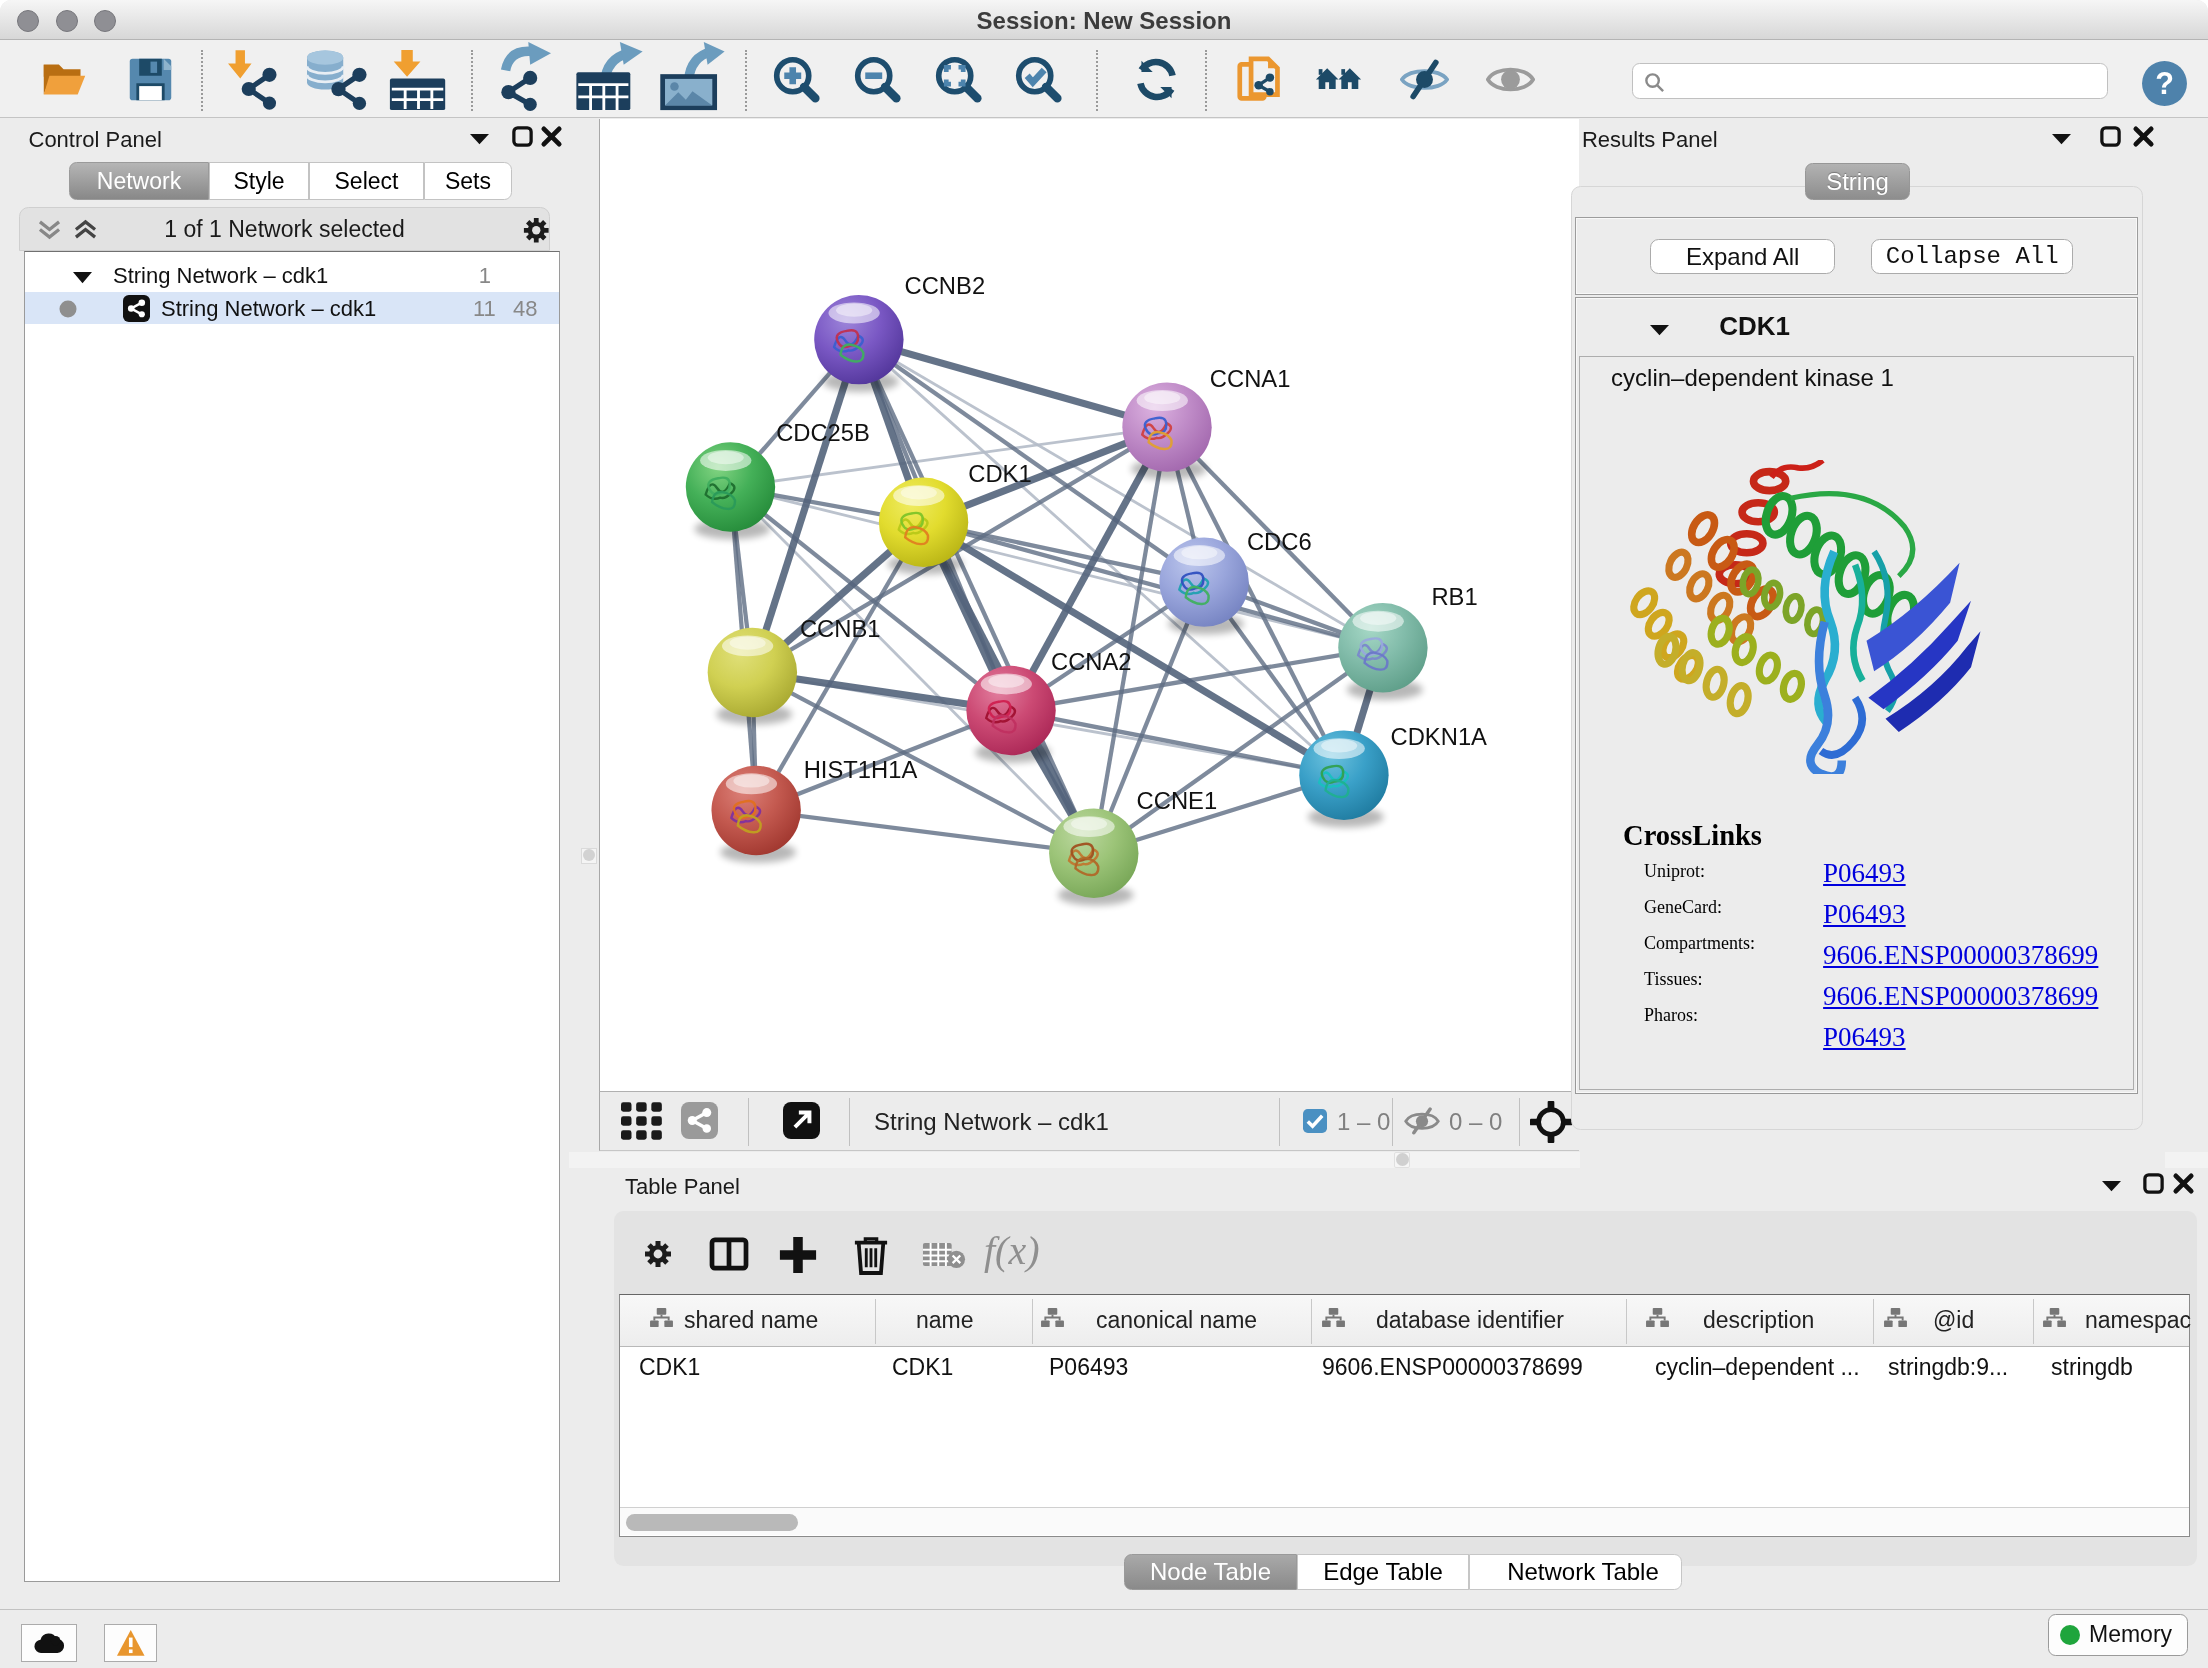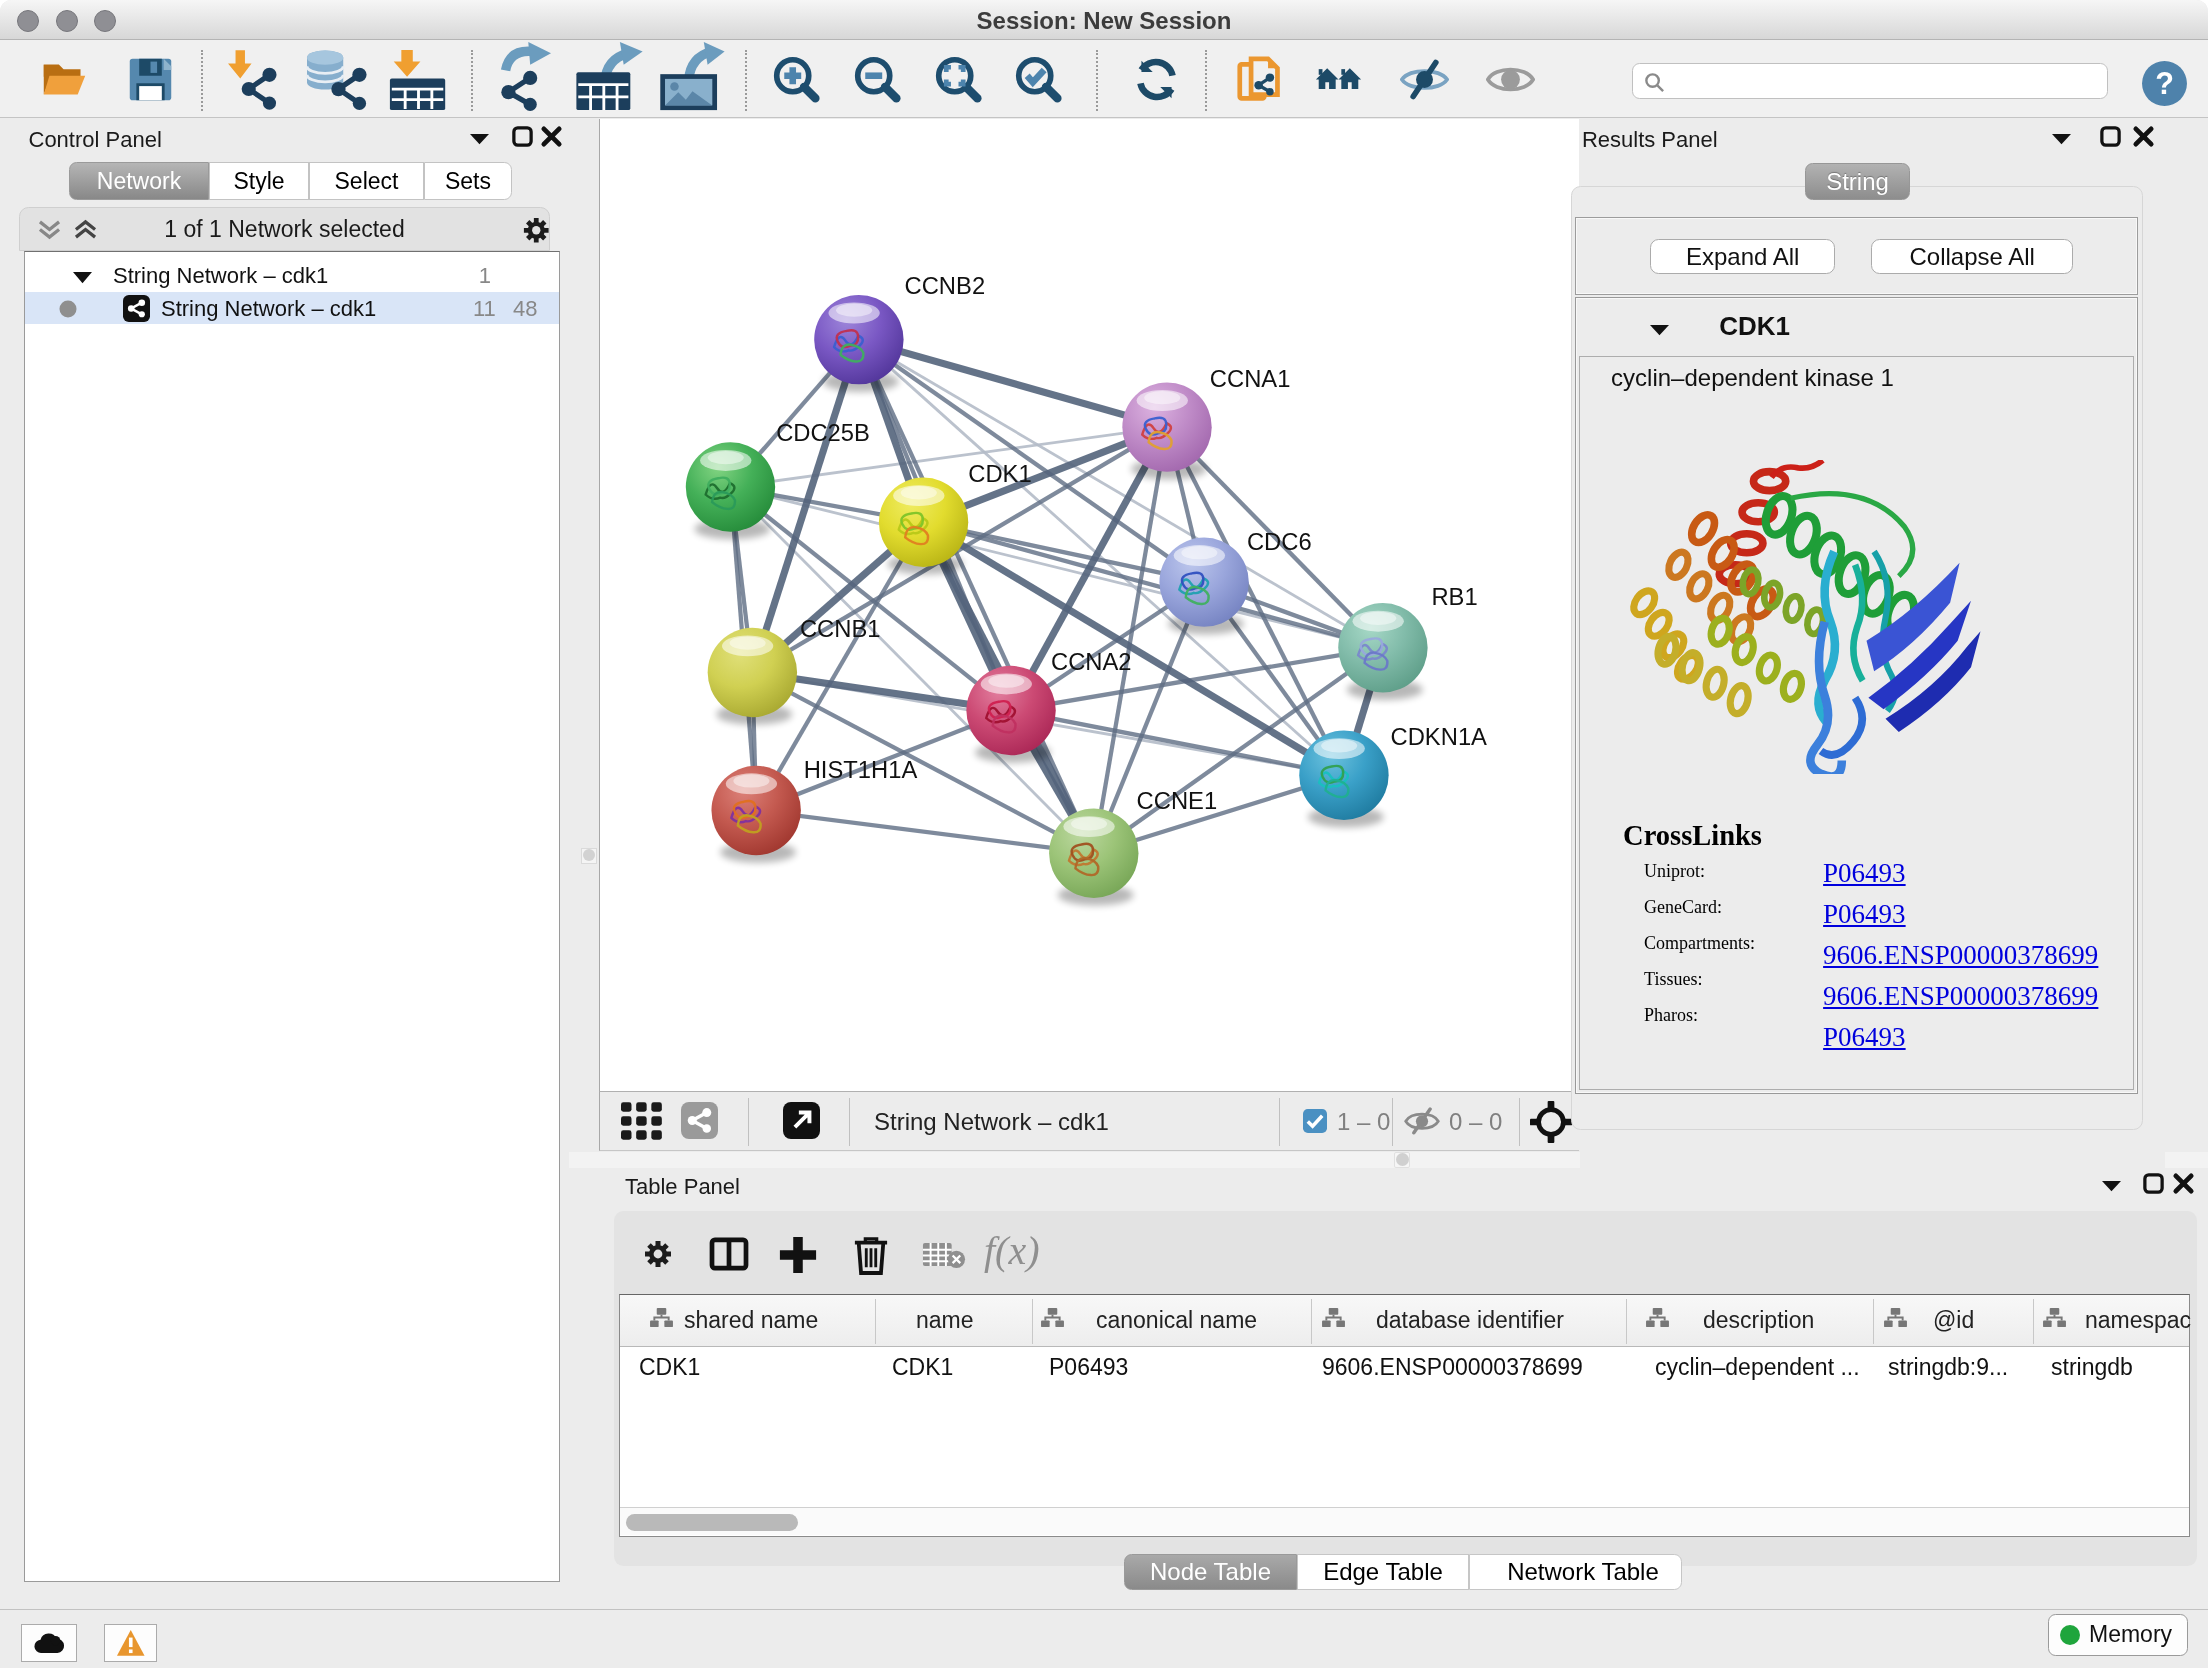--- a/index.html
+++ b/index.html
@@ -555,21 +555,21 @@
       </svg>
     <svg class="pctl" style="left:552px;top:6.7px;" width="23" height="23" viewBox="0 0 24 24">
         <path d="M4 4 L20 20 M20 4 L4 20" stroke="#111" stroke-width="5" stroke-linecap="round"></path>
       </svg>
 
     <div style="position:absolute;left:-9.5px;top:68px;width:572px;height:944px;background:#ececec;border:1px solid #d6d6d6;border-radius:9.5px;"></div>
     <div style="position:absolute;left:225px;top:45px;width:105px;height:37px;background:linear-gradient(#b2b2b2,#8d8d8d);border:1px solid #979797;border-radius:7.6px;color:#fff;font-size:24px;text-align:center;line-height:35px;text-shadow:0 -1px 1px rgba(0,0,0,0.3);">String</div>
 
     <div style="position:absolute;left:-4.8px;top:99px;width:563px;height:78px;border:1px solid #9c9c9c;box-shadow:inset 0 0 0 1px #f8f8f8;">
       <div style="position:absolute;left:74px;top:21px;width:185px;height:35px;background:#fff;border:1px solid #ababab;border-radius:8.6px;font-size:24px;color:#111;text-align:center;line-height:33px;">Expand All</div>
-      <div style="position:absolute;left:295px;top:21px;width:202px;height:35px;background:#fff;border:1px solid #ababab;border-radius:8.6px;font-size:24px;color:#111;text-align:center;line-height:33px;">Collapse All</div>
+      <div style="position:absolute;left:295px;top:21px;width:202px;height:35px;background:#fff;border:1px solid #ababab;border-radius:8.6px;font-size:24px;color:#111;text-align:center;line-height:33px;font-family:Liberation Mono, monospace;">Collapse All</div>
     </div>
 
     <div style="position:absolute;left:-4.8px;top:179px;width:563px;height:797px;border:1px solid #999;box-shadow:inset 0 0 0 1px #f8f8f8;">
       <svg style="position:absolute;left:72px;top:25px;" width="23" height="13.3" viewBox="0 0 24 14">
           <path d="M2 2 h20 l-10 11 z" fill="#111"></path>
         </svg>
       <div style="position:absolute;left:143px;top:13.3px;font-size:26px;font-weight:bold;color:#111;">CDK1</div>
       <div style="position:absolute;left:2.9px;top:58px;width:555px;height:734px;border:1px solid #adadad;">
         <div style="position:absolute;left:31px;top:6.7px;font-size:24px;color:#111;">cyclin–dependent kinase 1</div>
         <svg style="position:absolute;left:49px;top:103px;" width="361" height="314" viewBox="0 0 380 330">

